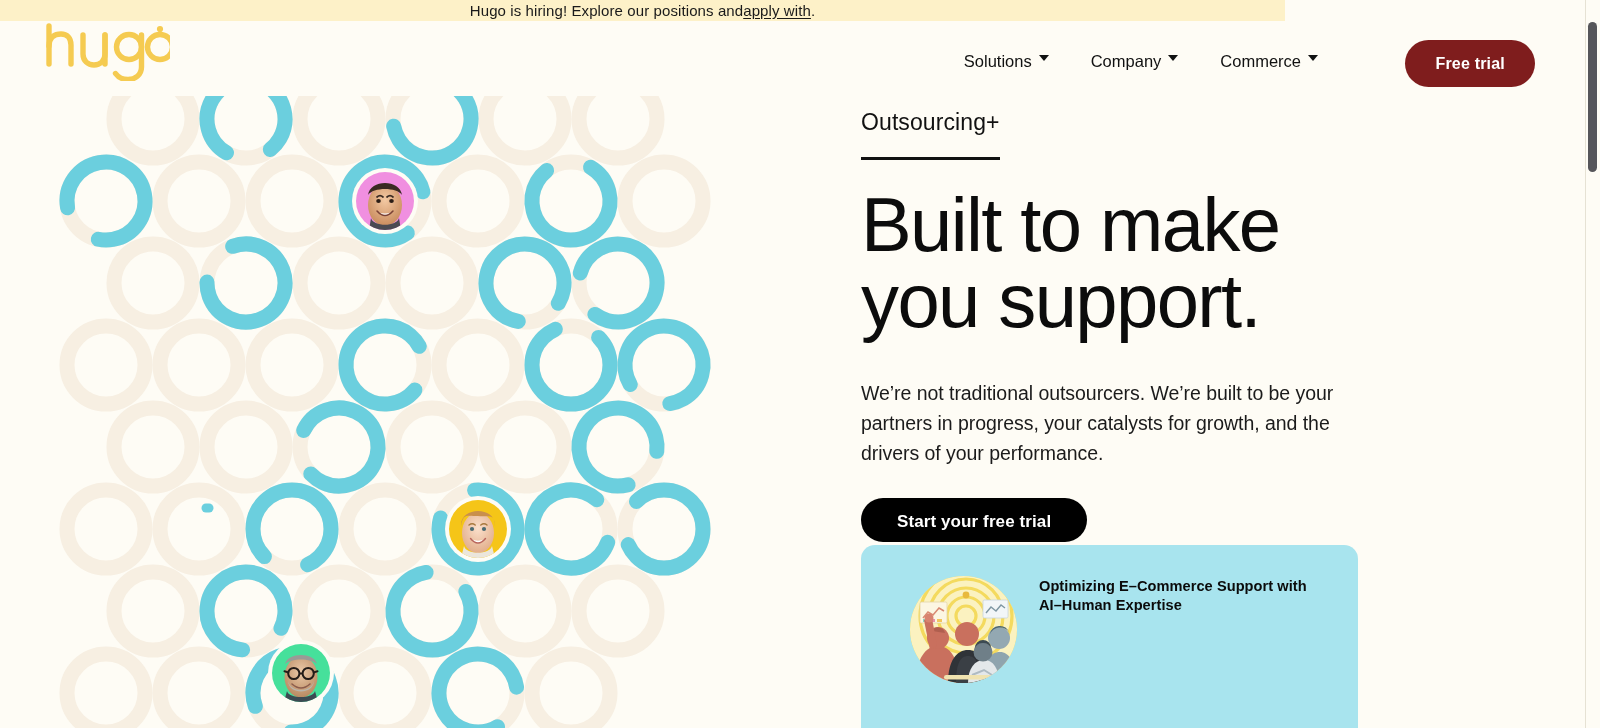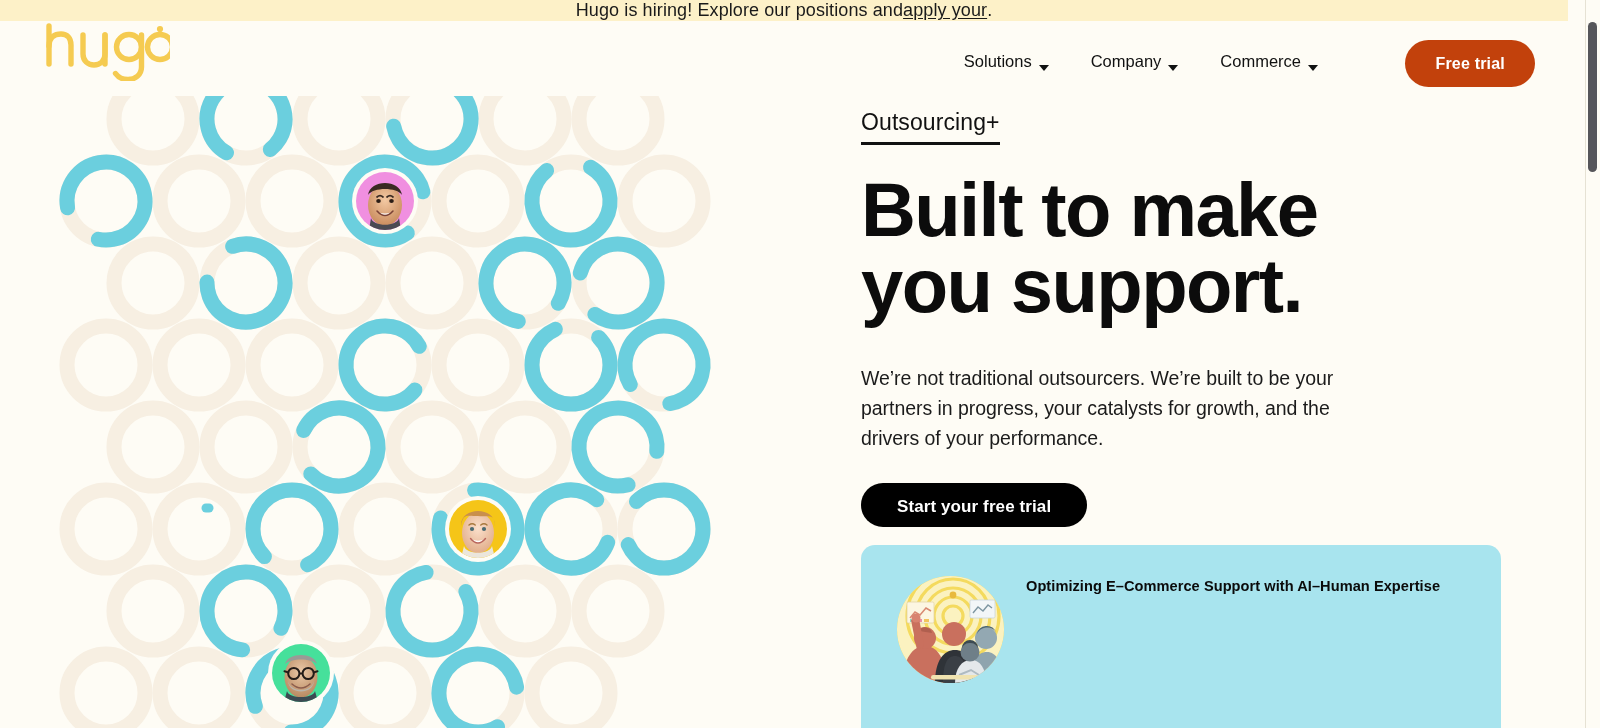--- a/index.html
+++ b/index.html
@@ -10,73 +10,73 @@
     overflow:hidden;
     background:#FEFCF5;
     font-family:"Liberation Sans", sans-serif;
     -webkit-font-smoothing:antialiased;
   }
 
   .page { position:relative; width:1600px; height:728px; background:#FEFCF5; overflow:hidden; }
 
   
   .banner {
-    position:absolute; top:0; left:0; width:1568px; height:21px;
+    position:absolute; top:0; left:0; width:1285px; height:21px;
     background:#FDF1C8;
     display:flex; align-items:center; justify-content:center;
-    font-size:18px; color:#1A1A1A; letter-spacing:.1px;
+    font-size:15px; color:#1A1A1A; letter-spacing:.1px;
   }
   .banner a { color:#1A1A1A; text-decoration:underline; text-underline-offset:2px; }
 
   
   .header {
     position:absolute; top:21px; left:0; width:1568px; height:80px;
     display:flex; align-items:center;
   }
   .logo {
     position:absolute; left:45px; top:-2px;
     width:125px; height:62px;
   }
   .nav {
     position:absolute; right:250px; top:0; height:80px;
     display:flex; align-items:center; gap:42px;
   }
   .nav-item {
-    display:flex; align-items:flex-end; gap:7px;
+    display:flex; align-items:flex-start; gap:7px;
     font-size:16.5px; color:#111; cursor:pointer; white-space:nowrap;
   }
   .caret {
     display:inline-block; width:0; height:0;
     border-left:5px solid transparent; border-right:5px solid transparent;
     border-top:6px solid #111; margin-top:3px;
   }
   .free-trial {
     position:absolute; right:33px; top:19px;
-    background:#c2410c; color:#fff;
+    background:#7f1d1d; color:#fff;
     font-size:16px; font-weight:bold; letter-spacing:.2px;
     border:none; border-radius:999px;
     padding:0 30px; height:47px; line-height:47px;
     cursor:pointer; white-space:nowrap;text-align:center;
   }
 
   
   .hero-right { position:absolute; left:861px; top:110px; width:600px; }
 
   .eyebrow {
     display:inline-block;
     font-size:23px; color:#111; letter-spacing:.1px;
-    padding-bottom:7px;
+    padding-bottom:22px;
     border-bottom:3.5px solid #111;
     line-height:1.1;
   }
 
   .headline {
     margin-top:27px;
     font-size:76px; line-height:.99;
-    font-weight:700; color:#0C0C0C;
+    font-weight:400; color:#0C0C0C;
     letter-spacing:-1.6px;
   }
   .headline .l2 { display:block; }
 
   .subhead {
     margin-top:40px;
     font-size:19.5px; line-height:1.54;
     color:#1B1B1B; max-width:520px;
     letter-spacing:-.05px;
   }
@@ -87,25 +87,25 @@
     background:#000; color:#fff;
     font-size:17px; font-weight:bold; letter-spacing:.1px;
     border:none; border-radius:999px;
     padding:0 36px; height:44px; line-height:48px;
     cursor:pointer;
   }
 
   
   .card {
     position:absolute; left:861px; top:545px;
-    width:640px; height:183px;
+    width:497px; height:183px;
     background:#A8E4EE;
     border-radius:14px 14px 0 0;
     display:flex; align-items:flex-start; gap:22px;
-    padding:31px 34px 0 36px;
+    padding:31px 34px 0 49px;
     overflow:hidden;
   }
   .card-thumb {
     flex:0 0 auto; width:107px; height:107px;
     border-radius:50%; overflow:hidden; position:relative;
     background:#F6E37E;
   }
   .card-body { flex:1 1 auto; padding-top:1px; }
   .card-title {
     font-size:14.6px; font-weight:bold; color:#0B0B0B;
@@ -131,21 +131,21 @@
     background:#56565A; border-radius:5px;
   }
 </style>
 </head>
 <body>
 
 <div class="page">
 
   <div class="banner">
     <span>Hugo is hiring! Explore our positions and </span>
-      <a href="#">apply your</a>
+      <a href="#">apply with</a>
       <span>.</span>
   </div>
 
   <div class="header">
 
     <a href="#" class="logo" aria-label="hugo">
       <svg viewBox="0 0 125 62" width="125" height="62">
         <g fill="none" stroke="#F5CB51" stroke-width="5.4" stroke-linecap="round">
 
           <path d="M4,7 L4,45"></path>

